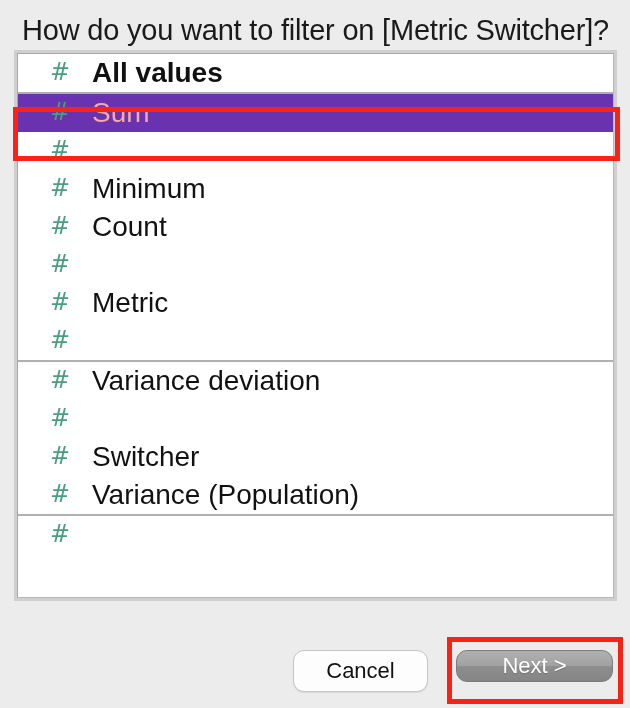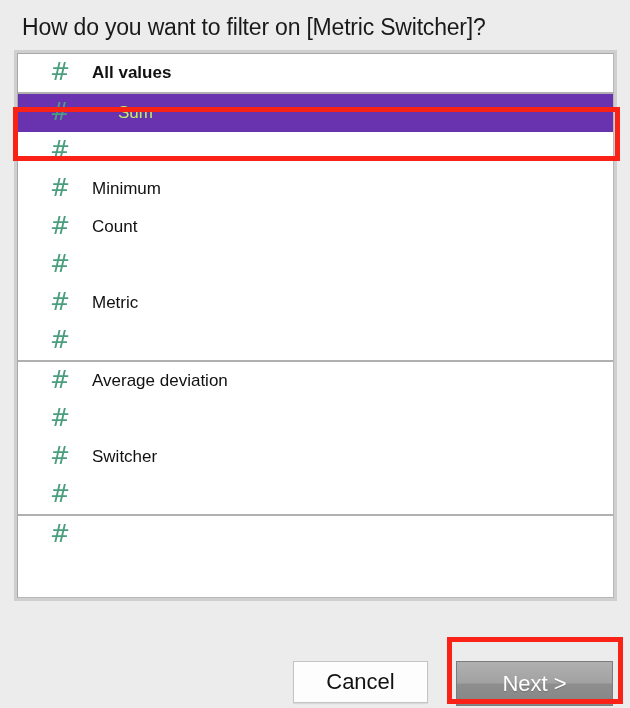--- a/index.html
+++ b/index.html
@@ -13,21 +13,21 @@
     font-family: "Liberation Sans", sans-serif;
     overflow: hidden;
     position: relative;
   }
 
   
   .dialog-title {
     position: absolute;
     left: 22px;
     top: 14px;
-    font-size: 23px;
+    font-size: 29px;
     font-weight: 400;
     color: #1a1a1a;
     letter-spacing: -0.2px;
     white-space: nowrap;
   }
 
   
   .list-box {
     position: absolute;
     left: 17px;
@@ -67,26 +67,26 @@
     color: #4a9e7e;
     font-family: "DejaVu Sans", sans-serif;
     font-weight: 400;
     text-align: left;
     margin-right: 14px;
     position: relative;
     top: -1px;
   }
   .list-row.selected .hash-icon { color: #4a9e7e; }
   .list-row .row-label {
-    font-size: 17px;
+    font-size: 28px;
     color: #111111;
     white-space: nowrap;
   }
   .list-row.bold .row-label { font-weight: bold; }
-  .list-row.selected .row-label { color: #bef264; margin-left: 26px; }
+  .list-row.selected .row-label { color: #fca5a5; }
 
   .list-divider {
     height: 2px;
     background: #b0b0b0;
     margin: 0;
   }
 
   
   .annot-box {
     position: absolute;
@@ -115,42 +115,41 @@
     top: 646px;
     width: 630px;
     height: 52px;
   }
   .btn {
     position: absolute;
     box-sizing: border-box;
     font-size: 22px;
     font-family: "Liberation Sans", sans-serif;
     text-align: center;
-    border-radius: 0;
+    border-radius: 11px;
     cursor: default;
     display: flex;
     align-items: center;
     justify-content: center;
-    margin-top: 11px;
   }
   #cancel-button {
     left: 293px;
     top: 4px;
     width: 135px;
     height: 42px;
     background: #fdfdfd;
     border: 1px solid #c4c4c4;
     color: #111111;
     box-shadow: 0 1px 1px rgba(0,0,0,0.08);
   }
   #next-button {
     left: 456px;
     top: 4px;
     width: 157px;
-    height: 45px;
+    height: 32px;
     background: linear-gradient(to bottom, #b0b0b0 0%, #a2a2a2 48%, #8e8e8e 52%, #858585 100%);
     border: 1px solid #7c7c7c;
     color: #ffffff;
     text-shadow: 0 1px 1px rgba(0,0,0,0.18);
   }
 </style>
 </head>
 <body>
 
 <div>
@@ -185,31 +184,32 @@
         <div class="list-row">
           <span class="hash-icon">#</span>
           <span class="row-label">Metric</span>
         </div>
         <div class="list-row">
           <span class="hash-icon">#</span>
         </div>
         <div class="list-divider"></div>
         <div class="list-row">
           <span class="hash-icon">#</span>
-          <span class="row-label">Average deviation</span>
+          <span class="row-label">Variance deviation</span>
         </div>
         <div class="list-row">
           <span class="hash-icon">#</span>
         </div>
         <div class="list-row">
           <span class="hash-icon">#</span>
           <span class="row-label">Switcher</span>
         </div>
         <div class="list-row">
           <span class="hash-icon">#</span>
+          <span class="row-label">Variance (Population)</span>
         </div>
         <div class="list-divider"></div>
         <div class="list-row">
           <span class="hash-icon">#</span>
         </div>
       </div>
   </div>
 
   <div class="annot-box" id="annot-sum"></div>
   <div class="annot-box" id="annot-next"></div>

